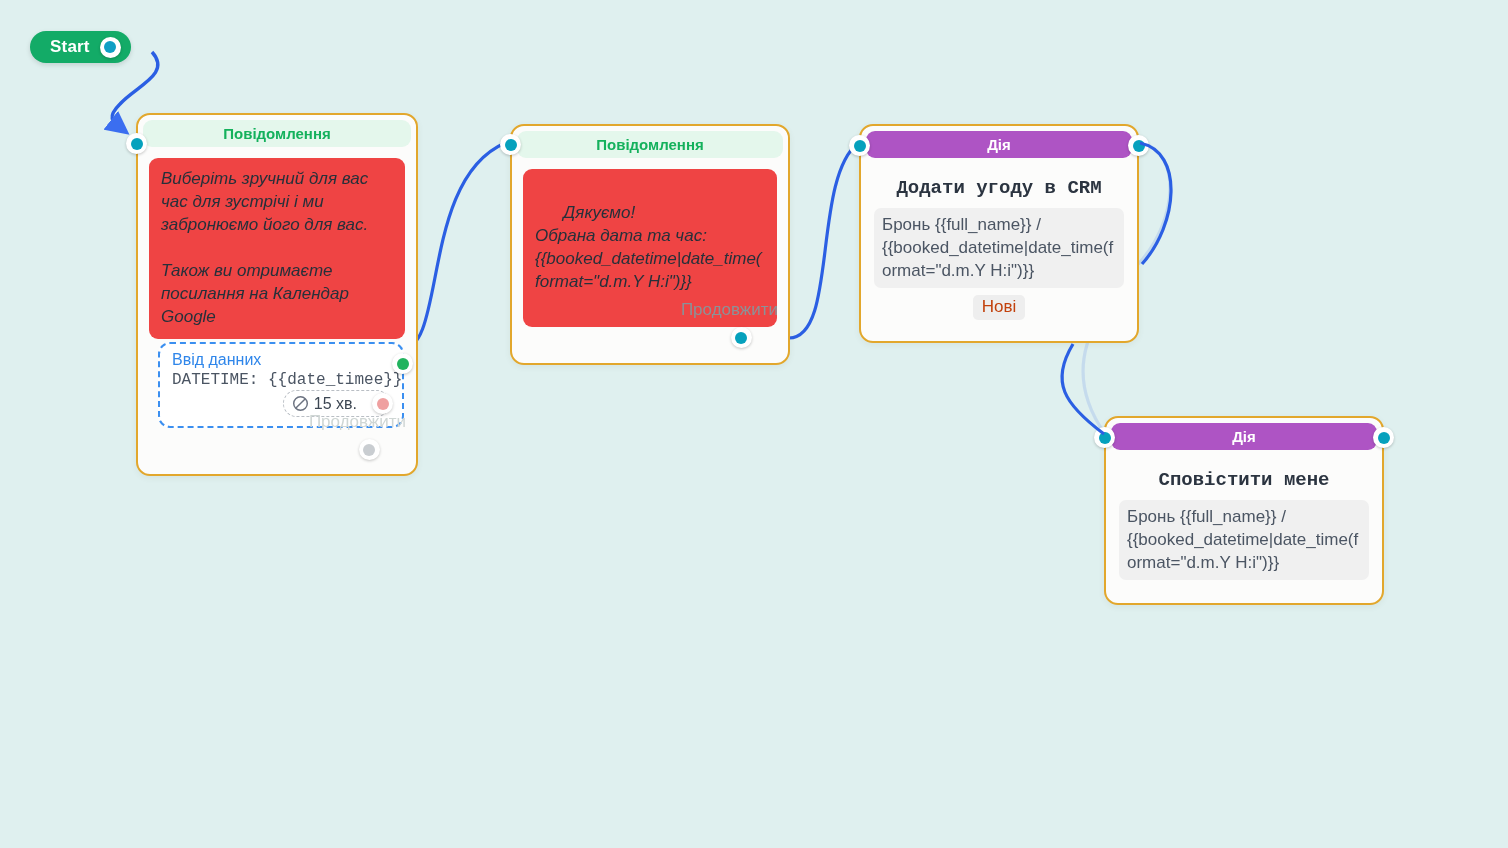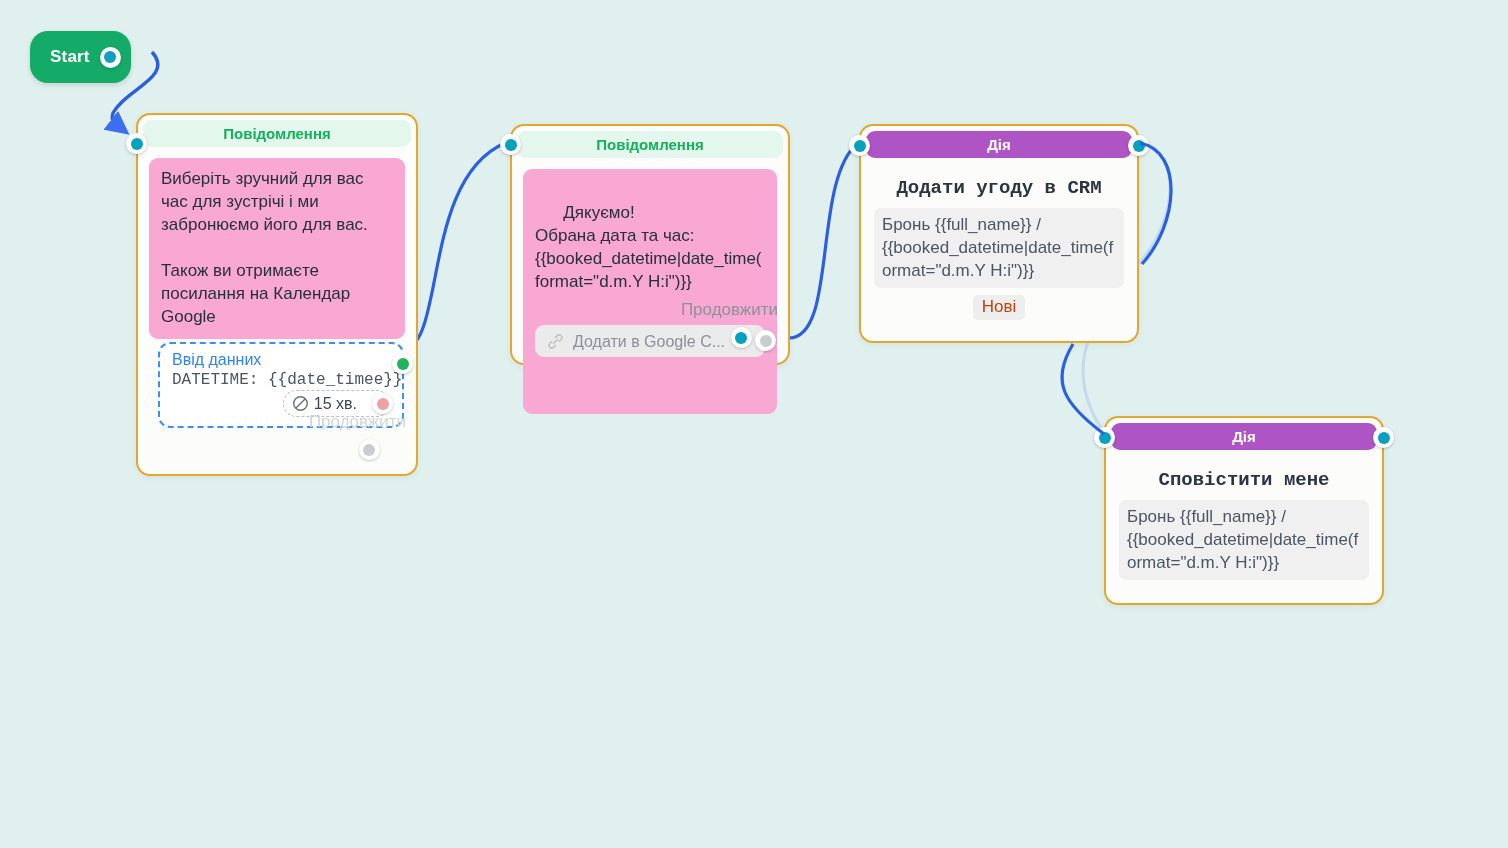--- a/index.html
+++ b/index.html
@@ -7,21 +7,21 @@
     width:1508px;height:848px;overflow:hidden;position:relative;
     background:#dff0ef;
     font-family:"Liberation Sans","DejaVu Sans",sans-serif;
   }
   #canvas{position:absolute;left:0;top:0;width:1508px;height:848px;}
   #edges{position:absolute;left:0;top:0;width:1508px;height:848px;pointer-events:none;z-index:1;}
   #edges-top{position:absolute;left:0;top:0;width:1508px;height:848px;pointer-events:none;z-index:6;}
 
   
   .start-pill{
-    position:absolute;left:30px;top:31px;height:52px;
+    position:absolute;left:30px;top:31px;height:32px;
     display:flex;align-items:center;gap:10px;
     padding:0 10px 0 20px;border-radius:18px;
     background:#13ab67;box-shadow:0 2px 5px rgba(0,0,0,.13);
     z-index:5;
   }
   .start-pill .label{color:#ffffff;font-size:17px;font-weight:bold;letter-spacing:.2px;}
   .port{
     width:21px;height:21px;border-radius:50%;
     background:#ffffff;box-shadow:0 1px 3px rgba(0,0,0,.22);
     display:flex;align-items:center;justify-content:center;flex:0 0 auto;
@@ -42,23 +42,23 @@
   .node .hdr{
     height:27px;margin:5px 5px 0 5px;border-radius:9px;
     display:flex;align-items:center;justify-content:center;
   }
   .node .hdr.msg{background:#e4f7ec;}
   .node .hdr.msg span{color:#14b15c;font-size:15px;font-weight:bold;}
   .node .hdr.act{background:#ab4bc1;background:#ae54c4;}
   .node .hdr.act span{color:#ffffff;font-size:15px;font-weight:bold;}
 
   .bubble{
-    margin:11px 11px 0 11px;background:#f9a8d4;border-radius:9px;
+    margin:11px 11px 0 11px;background:#ef4444;border-radius:9px;
     padding:9px 12px 11px 12px;color:#27303a;font-size:17px;line-height:23px;
-    white-space:pre-wrap;word-break:break-word;
+    white-space:pre-wrap;word-break:break-word;font-style:italic;
   }
   .act-title{
     text-align:center;color:#2b3440;font-size:19px;font-weight:bold;
     margin:19px 10px 9px 10px;
     font-family:Liberation Mono, monospace;
   }
   .act-body{
     margin:0 13px;background:#f0f0f0;border-radius:7px;
     padding:5px 8px 6px 8px;color:#4b5563;font-size:17px;line-height:23px;
     text-align:left;word-break:break-word;
@@ -169,29 +169,20 @@
       </span>
   </div>
 
   <div class="node" style="left:510px;top:124px;width:280px;height:241px;">
     <div class="hdr msg">
       <span>Повідомлення</span>
     </div>
     <div class="bubble">
       <span>Дякуємо!
 Обрана дата та час: {{booked_datetime|date_time(format="d.m.Y H:i")}}</span>
-      <div class="gc-btn">
-        <svg class="link-icon" width="19" height="19" viewBox="0 0 24 24">
-          <path d="M9.5 14.5 L14.5 9.5" stroke="#9aa0a6" stroke-width="2" fill="none" stroke-linecap="round"></path>
-          <path d="M12.2 6.8 L14.4 4.6 a3.4 3.4 0 0 1 4.8 4.8 L17 11.6" stroke="#9aa0a6" stroke-width="2" fill="none" stroke-linecap="round"></path>
-          <path d="M11.8 17.2 L9.6 19.4 a3.4 3.4 0 0 1 -4.8 -4.8 L7 12.4" stroke="#9aa0a6" stroke-width="2" fill="none" stroke-linecap="round"></path>
-        </svg>
-        <span class="txt">Додати в Google С...</span>
-        <span class="port gray pt"><i></i></span>
-      </div>
     </div>
     <div class="cont on" style="bottom:15px;">
       <span class="txt">Продовжити</span>
       <span class="port teal pt">
           <i></i>
         </span>
     </div>
     <span class="port teal" style="position:absolute;left:-12px;top:8px;">
         <i></i>
       </span>

